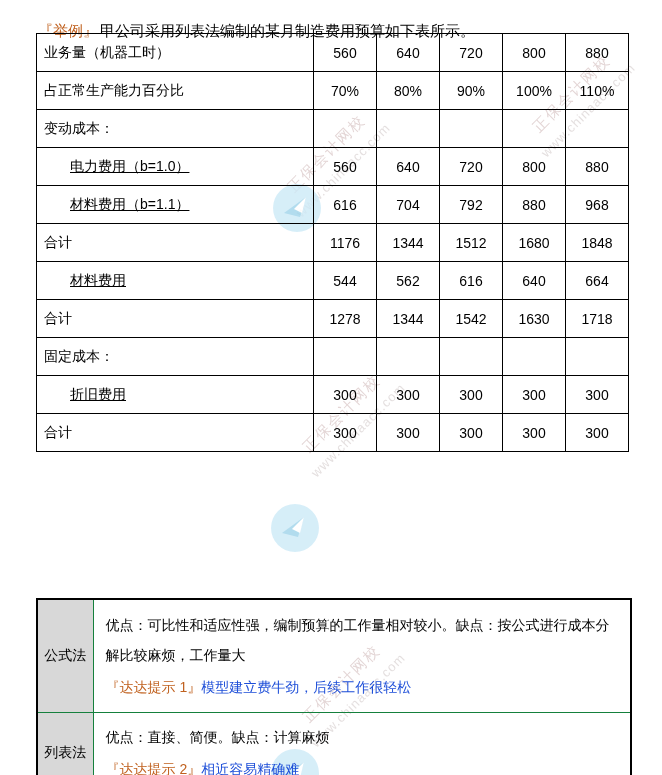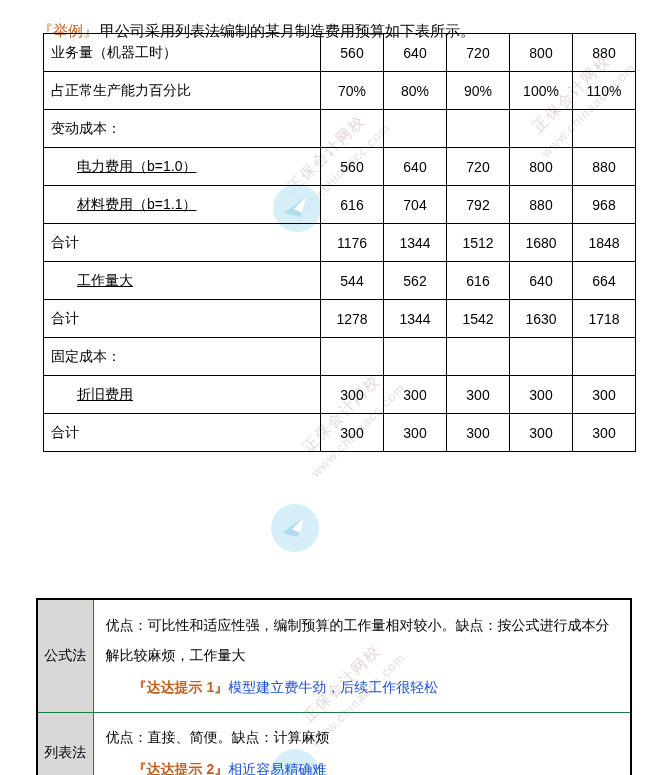--- a/index.html
+++ b/index.html
@@ -7,42 +7,42 @@
     width:662px;height:775px;background:#ffffff;position:relative;overflow:hidden;
     font-family:"Liberation Sans","DejaVu Sans",sans-serif;color:#000;
   }
   .title-line{
     position:absolute;left:38px;top:7px;font-size:15px;white-space:nowrap;
   }
   .title-tag{color:var(--accent,#c0611f);font-weight:normal;margin-right:2px;}
 
   table{border-collapse:collapse;table-layout:fixed;}
   .budget-table{
-    position:absolute;left:43px;top:33px;width:592px;
+    position:absolute;left:36px;top:33px;width:592px;
   }
   .budget-table td{
     border:1px solid #000;font-size:14px;height:37px;padding:0;
     overflow:hidden;white-space:nowrap;
   }
   .budget-table td.label{text-align:left;padding-left:7px;}
   .budget-table td.label.indent{padding-left:33px;text-decoration:underline;}
   .budget-table td.val{text-align:center;}
 
   .methods-table{
     position:absolute;left:36px;top:598px;width:594px;border:2px solid #000;
     border-bottom-width:3px;
   }
   .methods-table td{border:1px solid #15803d;font-size:14px;vertical-align:middle;}
   .methods-table td.method{
     background:var(--gray,#d8d8d8);width:54px;text-align:center;padding:0 2px;margin-left:20px;
   }
   .methods-table td.desc{padding:6px 10px 6px 12px;line-height:30px;vertical-align:middle;}
   .methods-table tr.row-a td{height:100px;}
   .methods-table tr.row-b td{height:68px;}
-  .tip-label{color:var(--accent,#c0611f);font-weight:bold;margin-left:27px;}
+  .tip-label{color:var(--accent,#c0611f);font-weight:normal;}
   .tip-text{color:#1d4ed8;}
   .tip-line{margin-top:2px;}
 
   .watermark{
     position:absolute;width:170px;text-align:center;pointer-events:none;
     transform:rotate(-45deg);font-size:15px;letter-spacing:2px;line-height:24px;
     color:#cdb4b4;opacity:.55;z-index:0;white-space:nowrap;
   }
   .watermark .wm-url{font-size:13px;letter-spacing:1px;color:#cfc6c6;}
   .brand-logo{position:absolute;pointer-events:none;opacity:.8;z-index:0;}
@@ -140,21 +140,21 @@
         </tr>
         <tr>
           <td class="label">合计</td>
           <td class="val">1176</td>
           <td class="val">1344</td>
           <td class="val">1512</td>
           <td class="val">1680</td>
           <td class="val">1848</td>
         </tr>
         <tr>
-          <td class="label indent">工作量大</td>
+          <td class="label indent">材料费用</td>
           <td class="val">544</td>
           <td class="val">562</td>
           <td class="val">616</td>
           <td class="val">640</td>
           <td class="val">664</td>
         </tr>
         <tr>
           <td class="label">合计</td>
           <td class="val">1278</td>
           <td class="val">1344</td>

